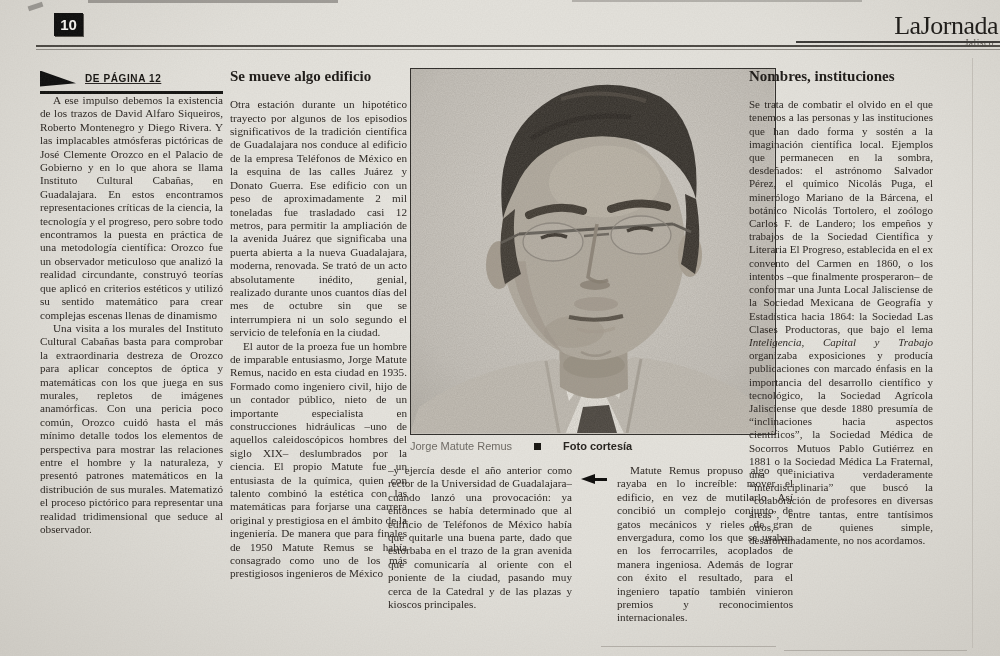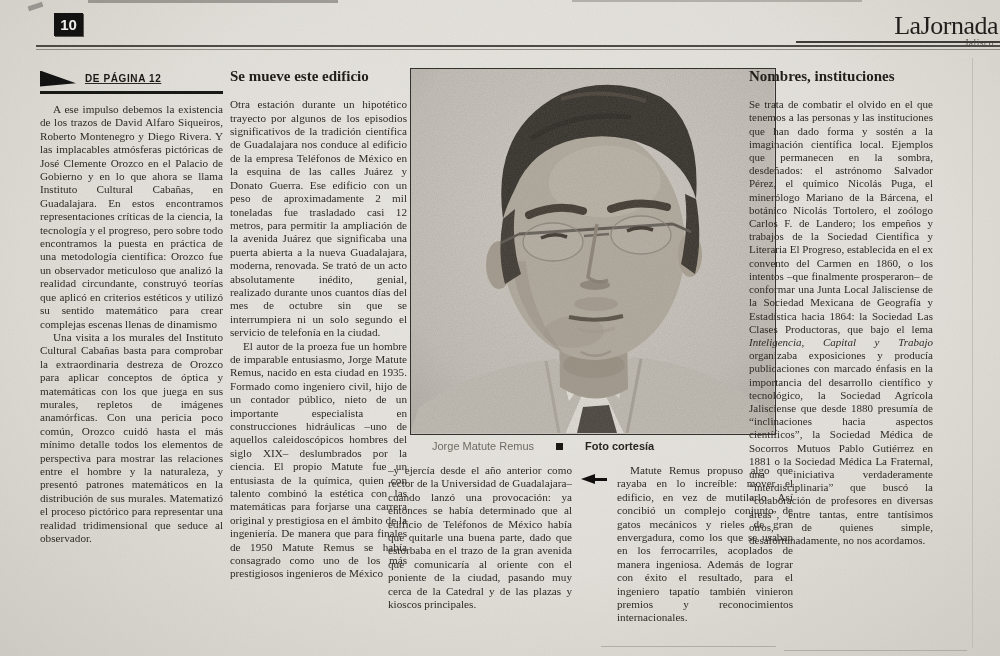--- a/index.html
+++ b/index.html
@@ -35,26 +35,26 @@
   #below-right{left:617px;top:464px;width:176px;height:190px;}
   .kicker-row{display:flex;align-items:center;gap:9px;height:17px;text-decoration:underline;}
   .kicker-arrow{width:36px;height:16px;background:#0d0d0d;
     clip-path:polygon(0 0,100% 80%,0 100%);}
   .kicker-label{font:bold 10px "Liberation Sans",sans-serif;letter-spacing:.6px;color:#14120f;}
   .kicker-rule{height:3px;background:#121210;margin-top:4px;}
   .headline{font:bold 15px/1.15 "Liberation Serif",serif;color:#1c1916;margin:0 0 13px;}
   .jtext p{margin:0;text-align:justify;font-size:11.2px;line-height:13.4px;color:#2a2521;}
   #col4 .jtext p{font-size:11px;line-height:13.2px;}
   .jtext p.ind{text-indent:13px;}
-  #col1 .jtext{margin-top:9px;}
+  #col1 .jtext{}
   
   #photo-frame{left:410px;top:68px;width:366px;height:367px;border:1.5px solid #2e2c29;
     box-sizing:border-box;background:#c9c5be;}
   #photo-frame svg{display:block;}
-  #caption{left:432px;top:440px;width:366px;display:flex;align-items:center;gap:22px;
+  #caption{left:410px;top:440px;width:366px;display:flex;align-items:center;gap:22px;
     font-family:"Liberation Sans",sans-serif;font-size:11px;}
   #caption .cap-name{color:#6d6963;}
   #caption .cap-square{width:7px;height:7px;background:#15130f;}
   #caption .cap-credit{font-weight:bold;color:#23201c;}
   
   #cont-arrow{left:581px;top:474px;width:26px;height:11px;}
   #cont-arrow .head{position:absolute;left:0;top:0;width:0;height:0;
     border-top:5.5px solid transparent;border-bottom:5.5px solid transparent;border-right:14px solid #0b0a09;}
   #cont-arrow .tail{position:absolute;left:13px;top:4px;width:13px;height:3px;background:#0b0a09;}
   
@@ -89,21 +89,21 @@
       <div class="kicker-label">DE PÁGINA 12</div>
     </div>
     <div class="kicker-rule"></div>
     <div class="jtext">
       <p class="ind">A ese impulso debemos la existencia de los trazos de David Alfaro Siqueiros, Roberto Montenegro y Diego Rivera. Y las implacables atmósferas pictóricas de José Clemente Orozco en el Palacio de Gobierno y en lo que ahora se llama Instituto Cultural Cabañas, en Guadalajara. En estos encontramos representaciones críticas de la ciencia, la tecnología y el progreso, pero sobre todo encontramos la puesta en práctica de una metodología científica: Orozco fue un observador meticuloso que analizó la realidad circundante, construyó teorías que aplicó en criterios estéticos y utilizó su sentido matemático para crear complejas escenas llenas de dinamismo</p>
       <p class="ind">Una visita a los murales del Instituto Cultural Cabañas basta para comprobar la extraordinaria destreza de Orozco para aplicar conceptos de óptica y matemáticas con los que juega en sus murales, repletos de imágenes anamórficas. Con una pericia poco común, Orozco cuidó hasta el más mínimo detalle todos los elementos de perspectiva para mostrar las relaciones entre el hombre y la naturaleza, y presentó patrones matemáticos en la distribución de sus murales. Matematizó el proceso pictórico para representar una realidad tridimensional que seduce al observador.</p>
     </div>
   </div>
 
   <div class="abs col" id="col2">
-    <h2 class="headline">Se mueve este edificio</h2>
+    <h2 class="headline">Se mueve algo edificio</h2>
     <div class="jtext">
       <p>Otra estación durante un hipotético trayecto por algunos de los episodios significativos de la tradición científica de Guadalajara nos conduce al edificio de la empresa Teléfonos de México en la esquina de las calles Juárez y Donato Guerra. Ese edificio con un peso de aproximadamente 2 mil toneladas fue trasladado casi 12 metros, para permitir la ampliación de la avenida Juárez que significaba una puerta abierta a la nueva Guadalajara, moderna, renovada. Se trató de un acto absolutamente inédito, genial, realizado durante unos cuantos días del mes de octubre sin que se interrumpiera ni un solo segundo el servicio de telefonía en la ciudad.</p>
       <p class="ind">El autor de la proeza fue un hombre de imparable entusiasmo, Jorge Matute Remus, nacido en esta ciudad en 1935. Formado como ingeniero civil, hijo de un contador público, nieto de un importante especialista en construcciones hidráulicas –uno de aquellos caleidoscópicos hombres del siglo XIX– deslumbrados por la ciencia. El propio Matute fue un entusiasta de la química, quien con talento combinó la estética con las matemáticas para forjarse una carrera original y prestigiosa en el ámbito de la ingeniería. De manera que para finales de 1950 Matute Remus se había consagrado como uno de los más prestigiosos ingenieros de México</p>
     </div>
   </div>
 
   <div class="abs" id="photo-frame">
     <svg width="363" height="364" viewBox="0 0 363 364">
       <defs>
         <radialGradient id="bgvig" cx="50%" cy="40%" r="80%">

